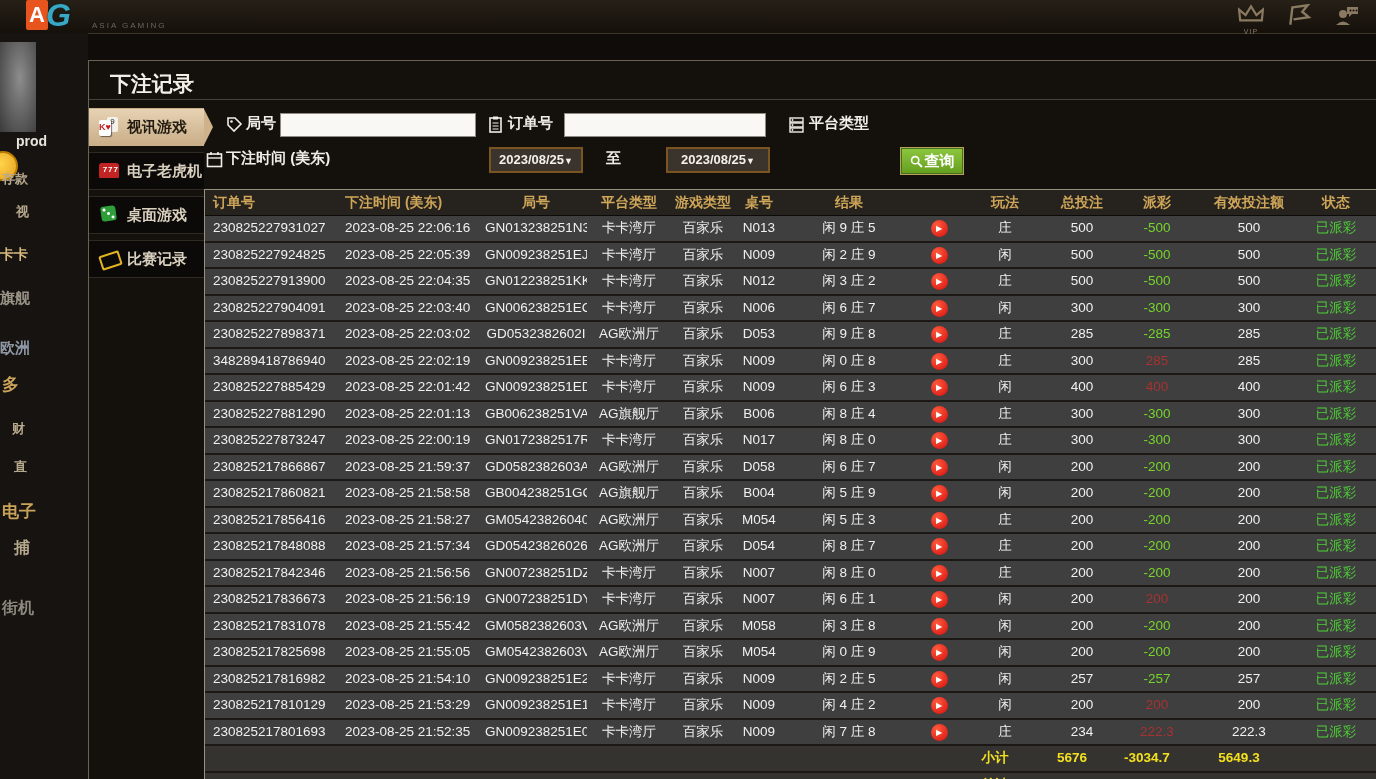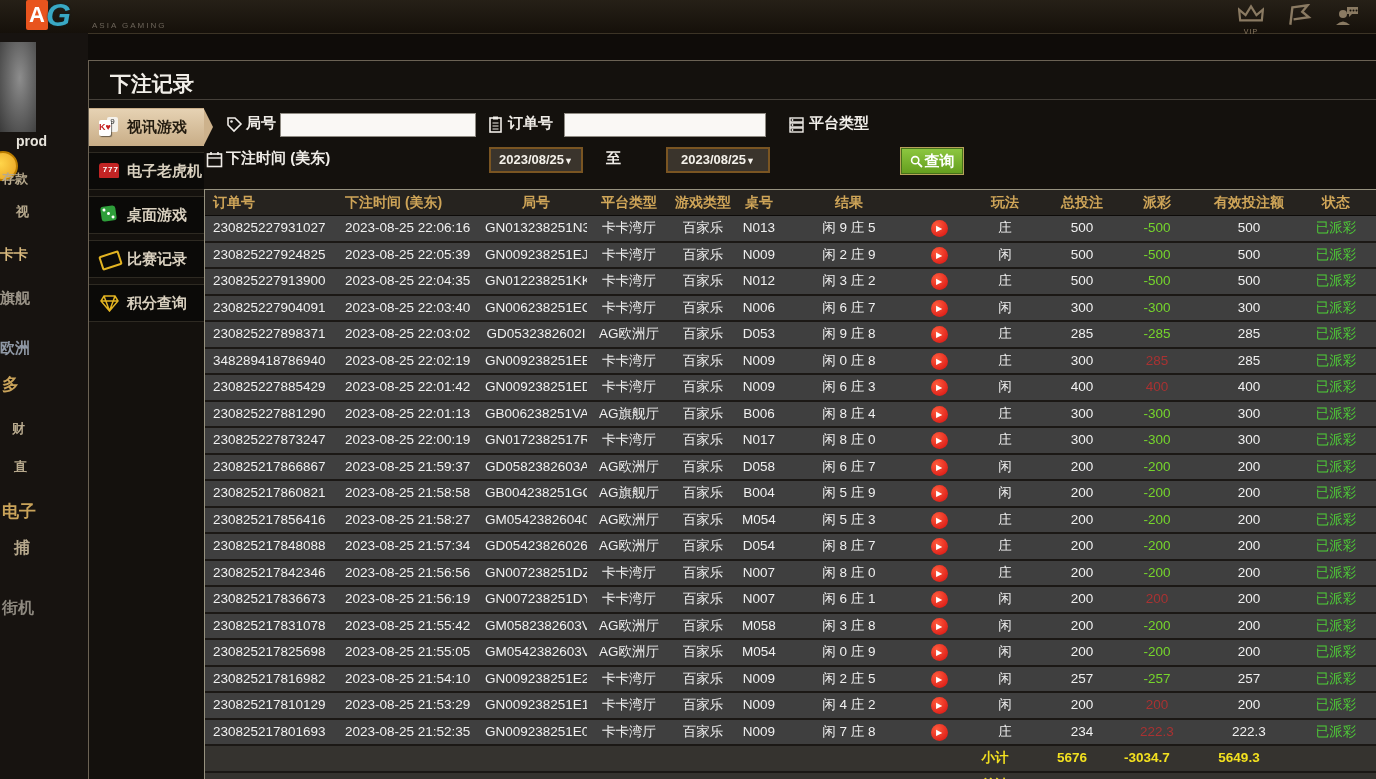--- a/index.html
+++ b/index.html
@@ -206,28 +206,20 @@
           </span>
         </div>
         <div class="lbl">桌面游戏</div>
       </div>
       <div class="side-item">
         <div class="side-ico">
           <span class="ic-ticket"></span>
         </div>
         <div class="lbl">比赛记录</div>
       </div>
-      <div class="side-item">
-        <div class="side-ico">
-          <span class="ic-gem"><svg viewBox="0 0 19 17">
-              <path d="M4 1 h11 l3 5 -8.5 10 L1 6 Z M1 6 h17 M4 1 l5.5 15 M15 1 l-5.5 15" fill="none" stroke="#e3b422" stroke-width="1.5"></path>
-            </svg></span>
-        </div>
-        <div class="lbl">积分查询</div>
-      </div>
     </div>
 
   <div class="filters">
 
     <span class="f-ico" style="left:22px;top:8px">
       <svg viewBox="0 0 17 17">
           <path d="M2 2 h7 l6 6 -7 7 -6 -6 Z" fill="none" stroke="#f0ede8" stroke-width="1.6"></path>
           <circle cx="5.5" cy="5.5" r="1.3" fill="#f0ede8"></circle>
         </svg>
     </span>

